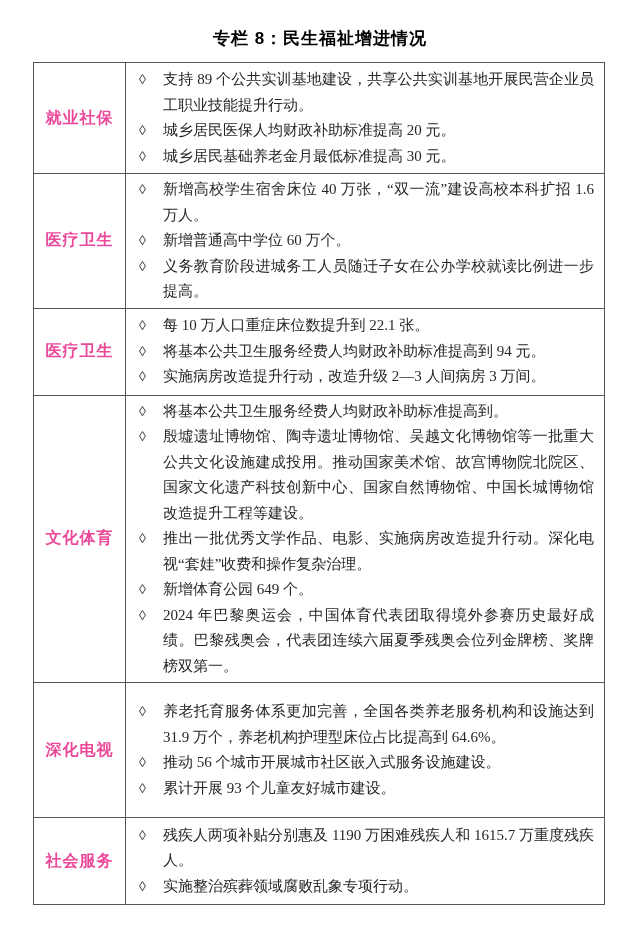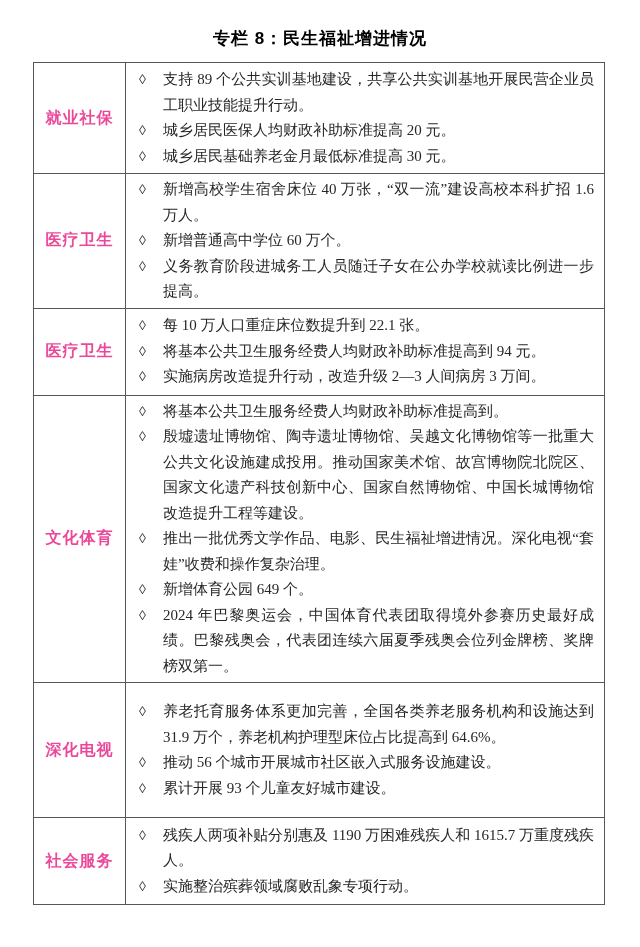--- a/index.html
+++ b/index.html
@@ -132,21 +132,21 @@
       <div class="item">
         <span class="bullet">◊</span>
         <span class="item-text">将基本公共卫生服务经费人均财政补助标准提高到。</span>
       </div>
       <div class="item">
         <span class="bullet">◊</span>
         <span class="item-text">殷墟遗址博物馆、陶寺遗址博物馆、吴越文化博物馆等一批重大公共文化设施建成投用。推动国家美术馆、故宫博物院北院区、国家文化遗产科技创新中心、国家自然博物馆、中国长城博物馆改造提升工程等建设。</span>
       </div>
       <div class="item">
         <span class="bullet">◊</span>
-        <span class="item-text">推出一批优秀文学作品、电影、民生福祉增进情况。深化电视“套娃”收费和操作复杂治理。</span>
+        <span class="item-text">推出一批优秀文学作品、电影、实施病房改造提升行动。深化电视“套娃”收费和操作复杂治理。</span>
       </div>
       <div class="item">
         <span class="bullet">◊</span>
         <span class="item-text">新增体育公园 649 个。</span>
       </div>
       <div class="item">
         <span class="bullet">◊</span>
         <span class="item-text">2024 年巴黎奥运会，中国体育代表团取得境外参赛历史最好成绩。巴黎残奥会，代表团连续六届夏季残奥会位列金牌榜、奖牌榜双第一。</span>
       </div>
     </td>

